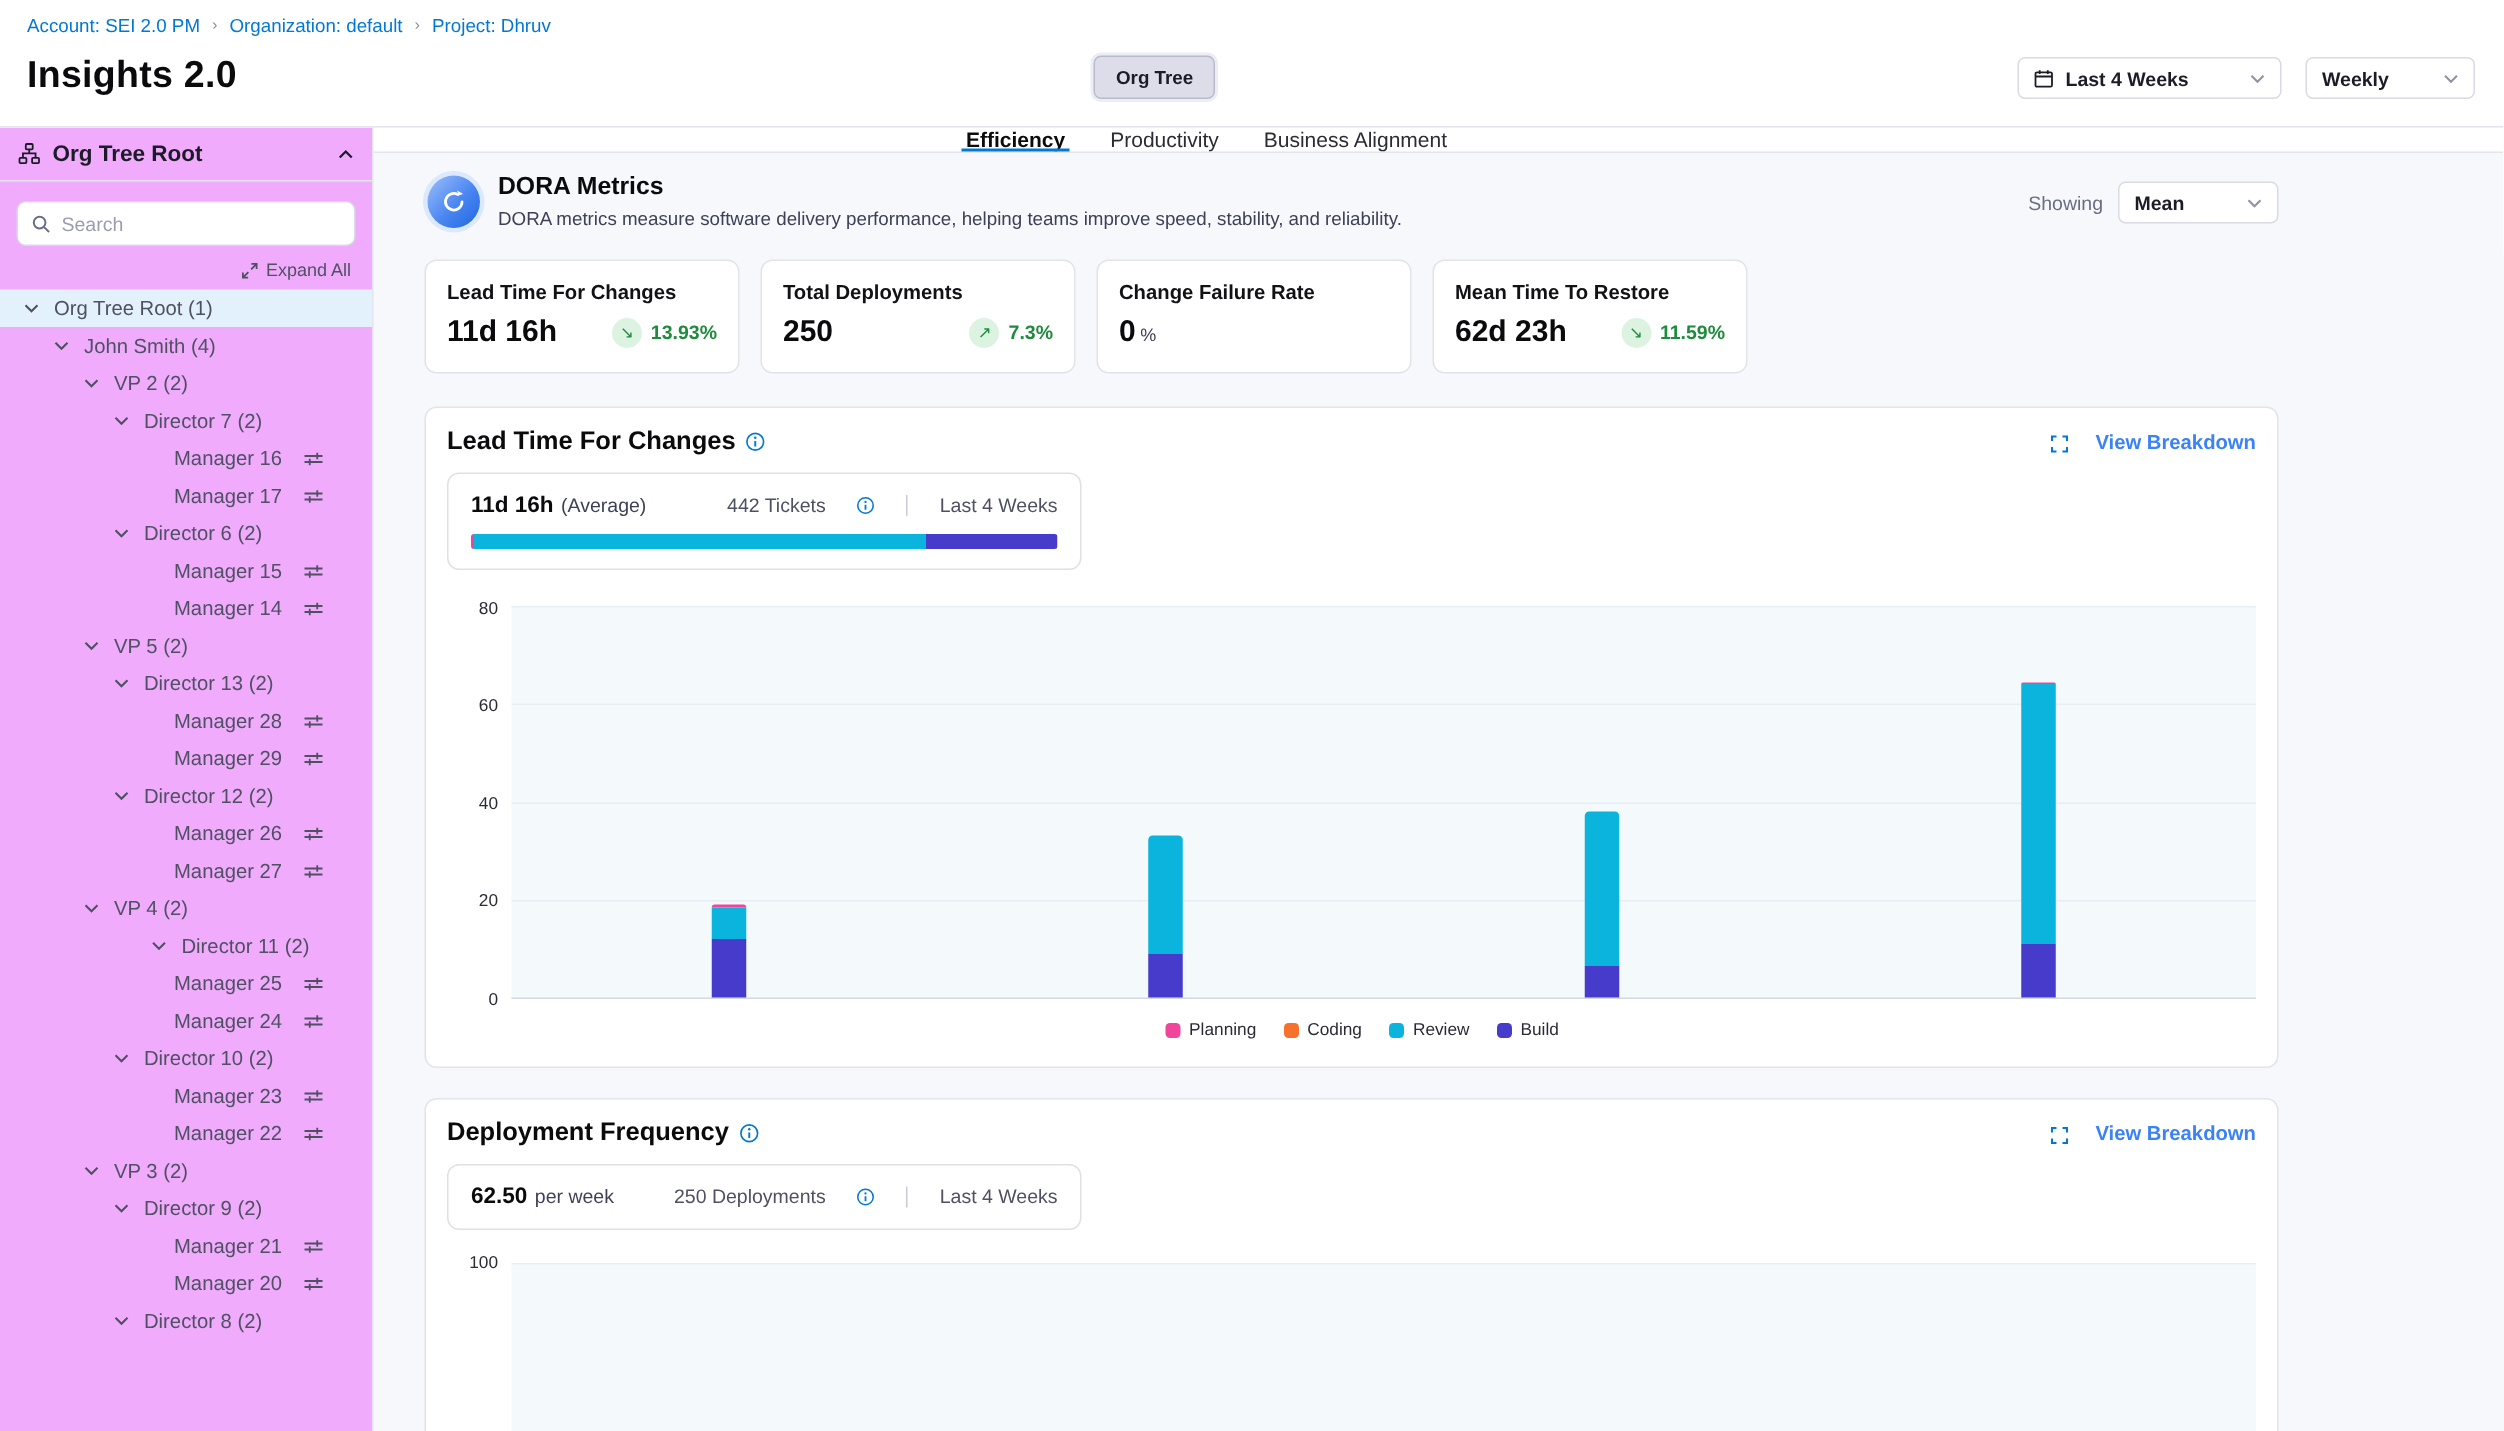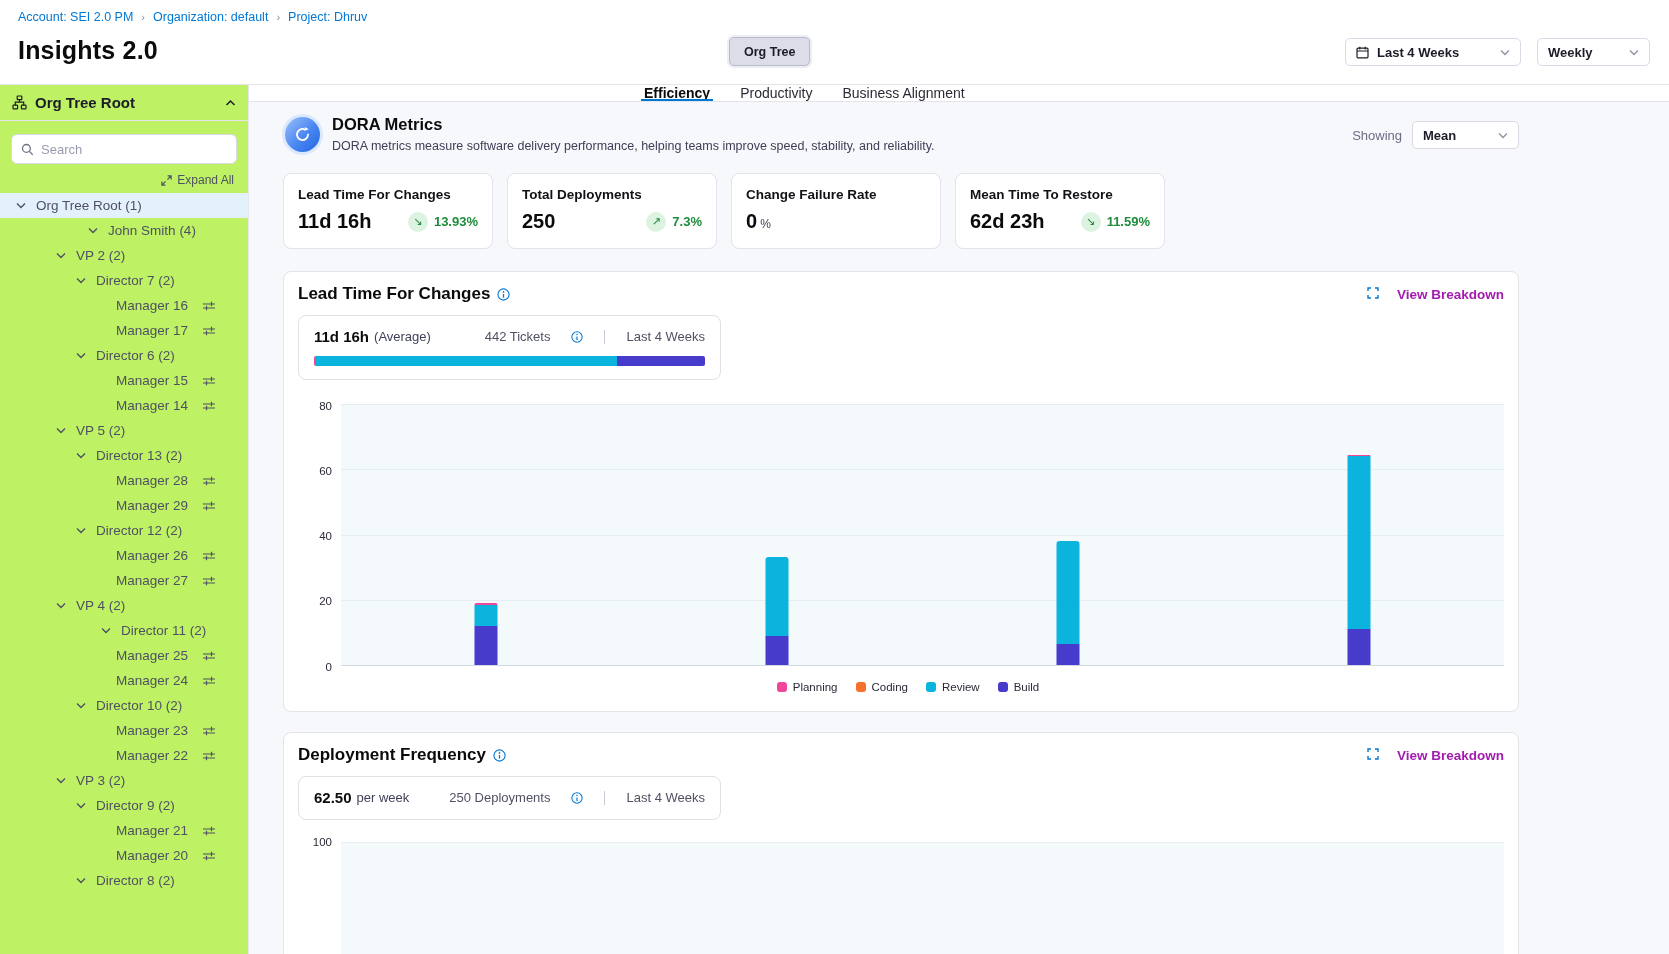--- a/index.html
+++ b/index.html
@@ -19,21 +19,21 @@
   .select { display:flex; align-items:center; gap:8px; background:#fff; border:1px solid #d9dae5;
     border-radius:5px; height:28px; padding:0 10px; font-size:13px; font-weight:600; color:#1c1c28; cursor:pointer; }
   .select.range { width:176px; }
   .select.gran { width:113px; }
   .select .grow { flex:1; }
   .chev { color:#9293a5; display:inline-flex; }
   .icon { display:inline-flex; align-items:center; justify-content:center; }
 
   
   .body-row { display:flex; height:869px; }
-  .sidebar { width:249px; min-width:249px; border-right:1px solid #e3e4ec; background:#bef264; overflow:hidden; }
+  .sidebar { width:249px; min-width:249px; border-right:1px solid #e3e4ec; background:#f0abfc; overflow:hidden; }
   .main { flex:1; display:flex; flex-direction:column; background:#f6f8fb; overflow:hidden; }
 
   
   .sb-header { height:36px; display:flex; align-items:center; gap:8px; padding:0 12px;
     border-bottom:1px solid #e3e4ec; }
   .sb-title { font-size:15px; font-weight:700; color:#1c1c28; flex:1; }
   .search-box { margin:13px 11px 0 11px; height:30px; border:1px solid #d9dae5; border-radius:6px;
     display:flex; align-items:center; gap:7px; padding:0 9px; background:#fff; }
   .search-box input { border:none; outline:none; font-size:13px; width:100%; color:#22222a;
     font-family:"Liberation Sans","DejaVu Sans",sans-serif; }
@@ -75,21 +75,21 @@
   .mcard-unit { font-size:12px; font-weight:400; color:#3e4057; margin-left:3px; }
   .trend { display:flex; align-items:center; gap:6px; }
   .trend-circle { width:20px; height:20px; border-radius:50%; background:#ddf3e1; color:#1f8b3c;
     display:flex; align-items:center; justify-content:center; font-size:11px; }
   .trend-pct { font-size:13px; font-weight:700; color:#1f8b3c; }
 
   .panel { width:1236px; background:#fff; border:1px solid #e3e3ea; border-radius:8px; margin-top:22px; padding:12px 14px 10px 14px; }
   .panel-head { display:flex; align-items:center; justify-content:space-between; }
   .panel-title-wrap { display:flex; align-items:center; gap:7px; }
   .panel-title { font-size:17px; font-weight:800; color:#0b0b0d; }
-  .view-breakdown { display:flex; align-items:flex-start; gap:18px; color:#a21caf; font-size:13.5px; font-weight:700; cursor:pointer; }
+  .view-breakdown { display:flex; align-items:flex-end; gap:18px; color:#3b82f6; font-size:13.5px; font-weight:700; cursor:pointer; }
 
   .summary-box { width:423px; border:1px solid #e0e0e6; border-radius:8px; margin-top:11px; padding:12px 15px 13px 15px; }
   .summary-row { display:flex; align-items:center; }
   .summary-value { font-size:15px; font-weight:800; color:#0b0b0d; }
   .summary-qual { font-size:13px; color:#3e4057; margin-left:5px; }
   .summary-right { margin-left:auto; display:flex; align-items:center; gap:21px; font-size:13px; color:#4f5162; }
   .vline { width:1px; height:14px; background:#c9cad6; }
   .summary-bar { display:flex; height:10px; border-radius:2px; overflow:hidden; margin-top:11px; }
   .summary-bar .seg { height:100%; }
 
@@ -195,21 +195,21 @@
     </div>
     <div class="tree" id="org-tree">
         <div class="tree-row selected" style="padding-left: 16px;">
           <span class="tw">
             <svg width="10" height="7" viewBox="0 0 10 7">
               <path d="M1 1.5l4 4 4-4" fill="none" stroke="#4f5162" stroke-width="1.4"></path>
             </svg>
           </span>
           <span class="tree-label">Org Tree Root (1)</span>
         </div>
-        <div class="tree-row" style="padding-left: 36px; justify-content: center;">
+        <div class="tree-row" style="padding-left: 36px;">
           <span class="tw">
             <svg width="10" height="7" viewBox="0 0 10 7">
               <path d="M1 1.5l4 4 4-4" fill="none" stroke="#4f5162" stroke-width="1.4"></path>
             </svg>
           </span>
           <span class="tree-label">John Smith (4)</span>
         </div>
         <div class="tree-row" style="padding-left: 56px;">
           <span class="tw">
             <svg width="10" height="7" viewBox="0 0 10 7">

